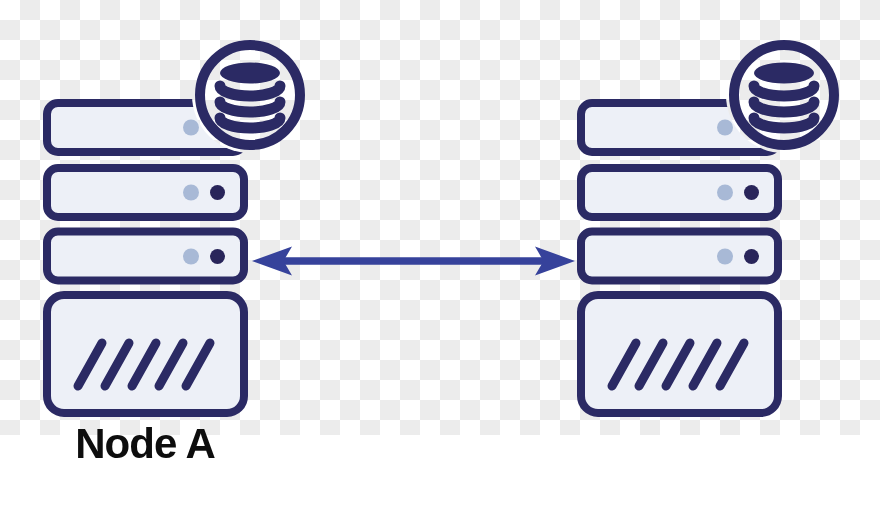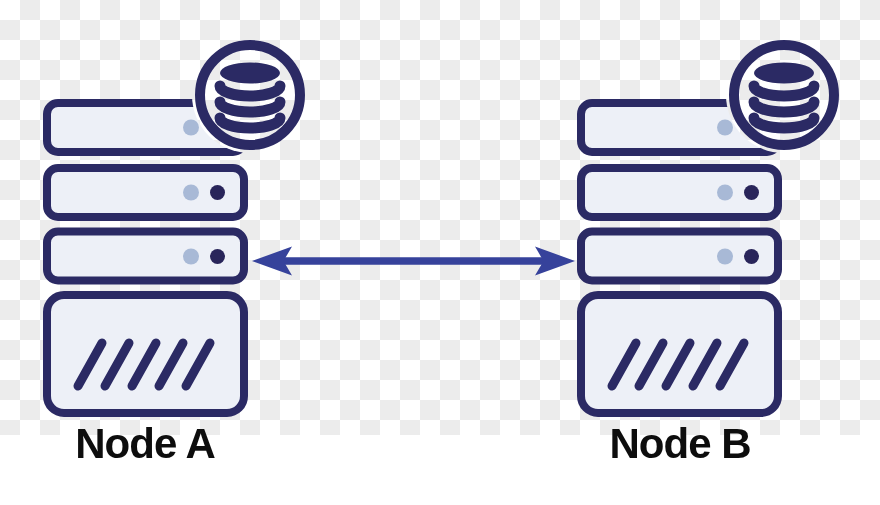--- a/index.html
+++ b/index.html
@@ -105,14 +105,13 @@
       <ellipse cx="784" cy="73" rx="30" ry="10.5" fill="#2b2a64"></ellipse>
       <g stroke="#2b2a64" stroke-width="11" stroke-linecap="round" fill="none">
         <path d="M754 86 a30 10 0 0 0 60 0"></path>
         <path d="M754 102 a30 10 0 0 0 60 0"></path>
         <path d="M754 118 a30 10 0 0 0 60 0"></path>
       </g>
     </g>
   </svg>
 
   <div class="node-label" id="label-a">Node A</div>
-  <div class="node-label" id="label-b">Node B</div>
 </div>
 
 </body></html>

